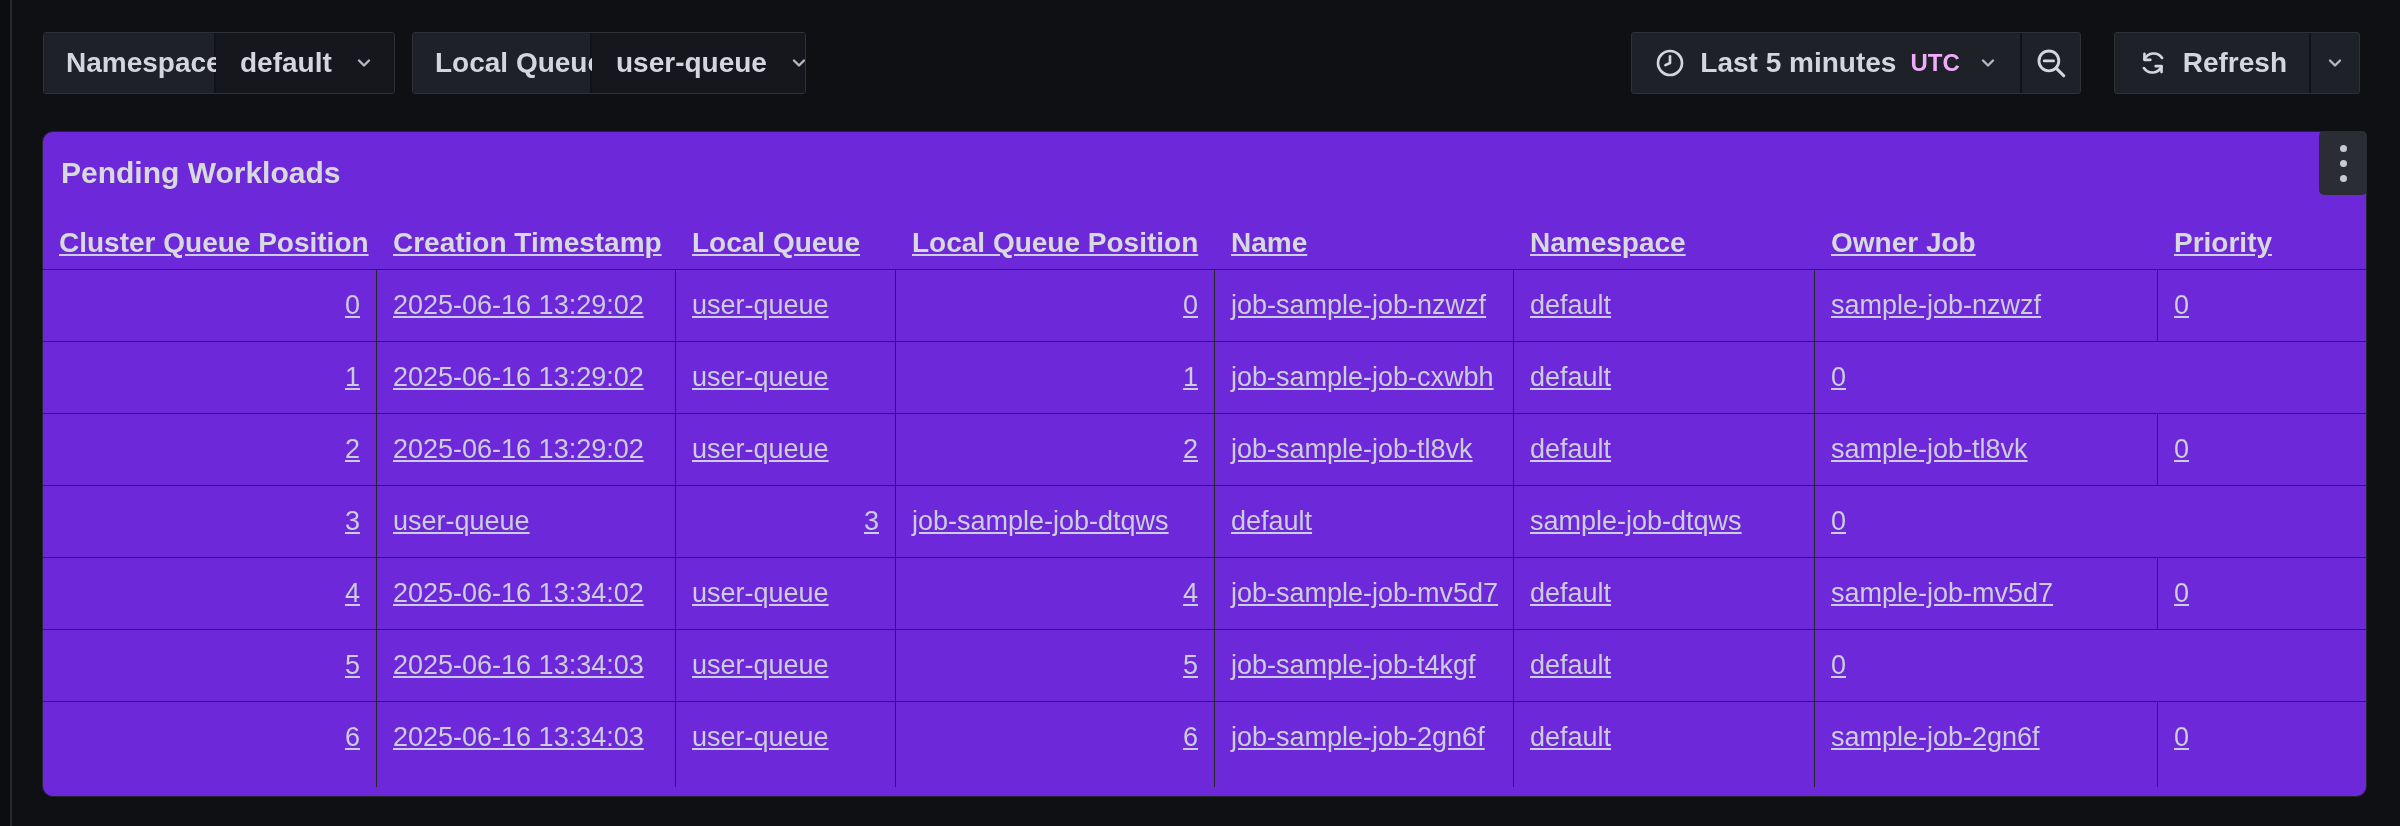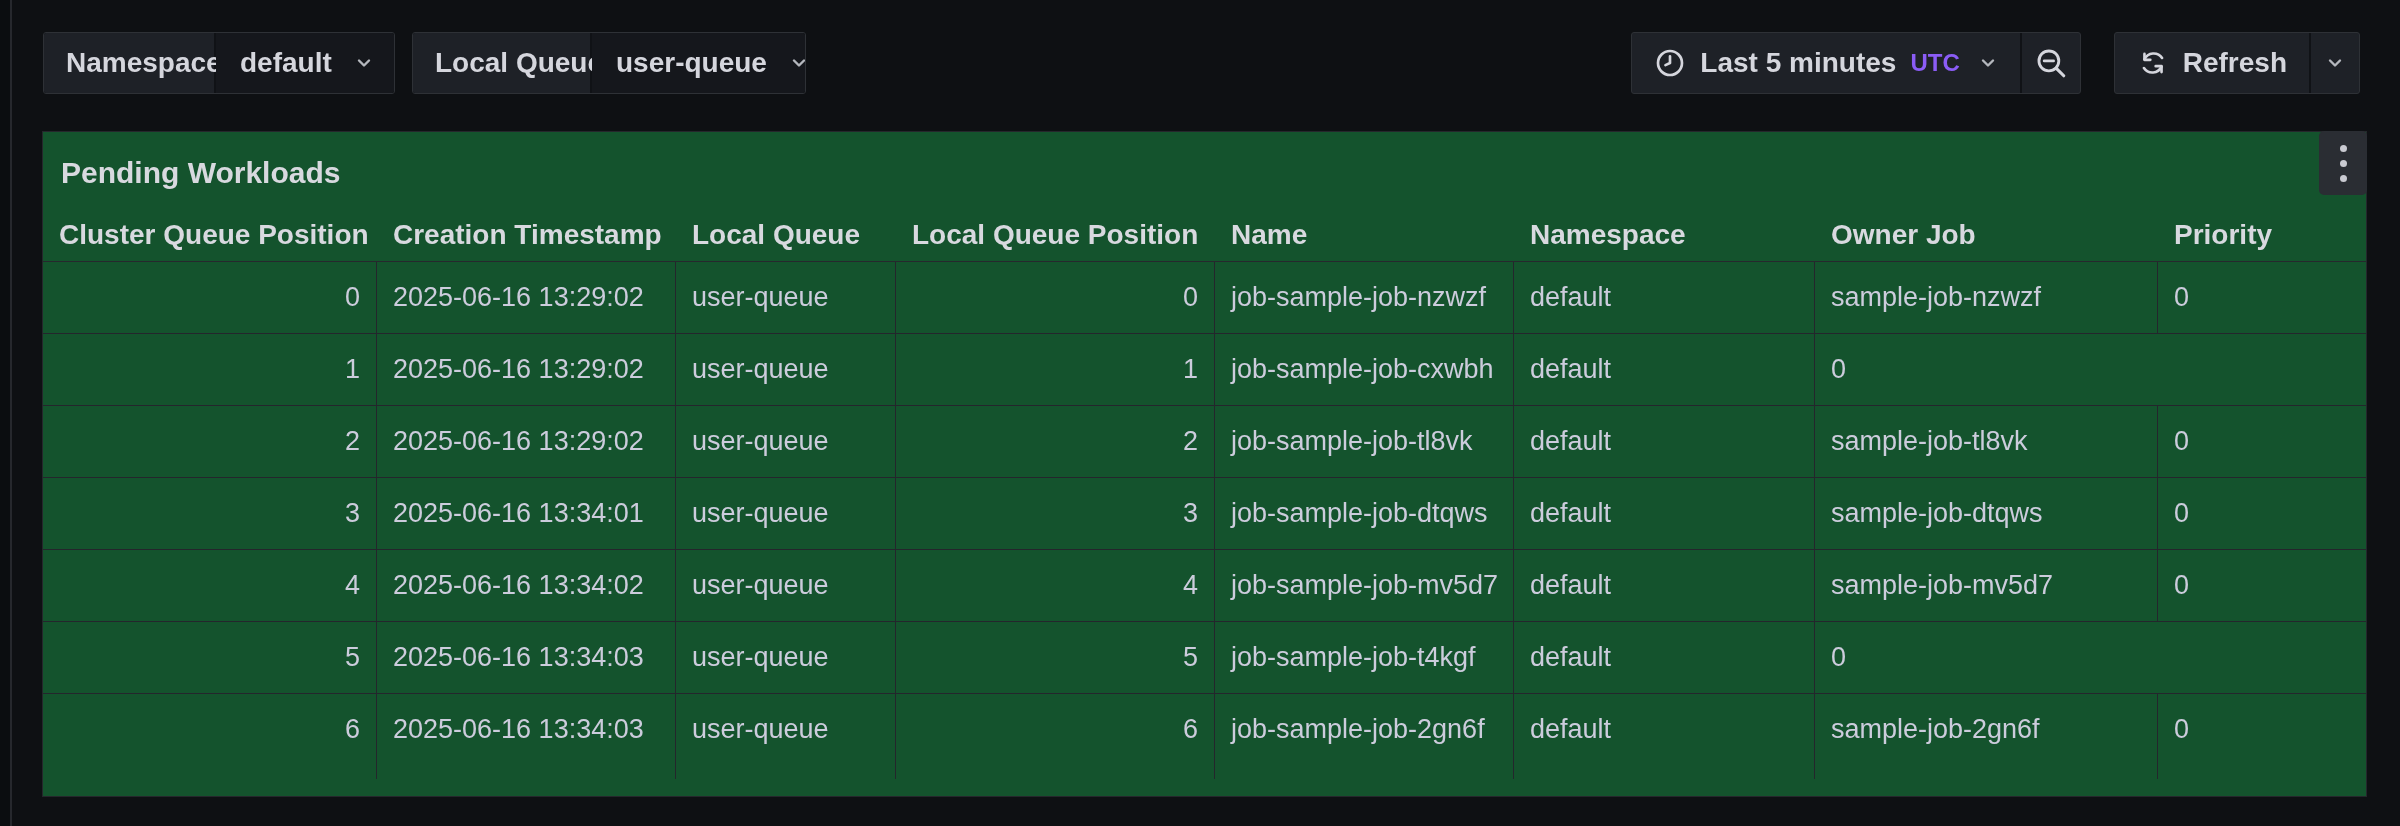--- a/index.html
+++ b/index.html
@@ -49,36 +49,36 @@
     font-size:28px; font-weight:600; font-family:inherit; cursor:pointer; white-space:nowrap;
   }
   .group-divider { width:2px; background:#101216; }
   .utc-badge { font-size:24px; font-weight:700; }
   .icon { display:block; }
   .chev { margin-left:4px; }
 
   
   .panel {
     position:absolute; left:42px; top:131px; width:2325px; height:666px;
-    background:#14532d; border:1px solid #25272c; border-radius:0;
+    background:#6d28d9; border:1px solid #25272c; border-radius:11px;
   }
   .panel-header { position:relative; height:84px; }
   .panel-title {
     position:absolute; left:18px; top:24px;
     font-size:30px; font-weight:600; color:#d8d9df; white-space:nowrap;
   }
   .kebab-btn {
     position:absolute; top:-1px; right:-1px; width:48px; height:64px;
     background:#2a2d33; border:none; border-radius:5px; cursor:pointer;
     display:flex; flex-direction:column; align-items:center; justify-content:center; gap:8px;
   }
   .kebab-btn .dot { width:7px; height:7px; border-radius:50%; background:#c9cad1; }
 
   
-  .wl-table { position:absolute; left:0; top:76px; width:2323px; }
+  .wl-table { position:absolute; left:0; top:84px; width:2323px;text-decoration:underline; }
   .t-row {
     display:grid;
     grid-template-columns:334px 299px 220px 319px 299px 301px 343px 208px;
   }
   .th, .td {
     overflow:hidden; white-space:nowrap;
     padding:0 16px; display:flex; align-items:center;
   }
   .th {
     height:53px; font-size:28px; font-weight:600; color:#d8d9df; cursor:pointer;
@@ -121,21 +121,21 @@
 
   <div class="toolbar-right">
 
     <div class="btn-group">
       <button class="tb-btn">
         <svg class="icon" width="32" height="32" viewBox="0 0 24 24">
           <circle cx="12" cy="12" r="9" fill="none" stroke="#d5d6dd" stroke-width="2"></circle>
           <path d="M12 7v5l-3.4 1.6" fill="none" stroke="#d5d6dd" stroke-width="2" stroke-linecap="round" stroke-linejoin="round"></path>
         </svg>
         <span>Last 5 minutes</span>
-        <span class="utc-badge" style="color:#8b5cf6">UTC</span>
+        <span class="utc-badge" style="color:#f0abfc">UTC</span>
         <svg class="icon chev" width="20" height="20" viewBox="0 0 20 20">
             <path d="M5 7.5l5 5 5-5" fill="none" stroke="#b4b7bd" stroke-width="2.4" stroke-linecap="round" stroke-linejoin="round"></path>
           </svg>
       </button>
       <div class="group-divider"></div>
       <button class="tb-btn" style="padding:0 12px;">
         <svg class="icon" width="34" height="34" viewBox="0 0 24 24">
           <circle cx="10.5" cy="10.5" r="7" fill="none" stroke="#d5d6dd" stroke-width="2"></circle>
           <line x1="7.2" y1="10.5" x2="13.8" y2="10.5" stroke="#d5d6dd" stroke-width="2" stroke-linecap="round"></line>
           <line x1="15.6" y1="15.6" x2="21" y2="21" stroke="#d5d6dd" stroke-width="2.2" stroke-linecap="round"></line>
@@ -210,21 +210,20 @@
           <div class="td">2025-06-16 13:29:02</div>
           <div class="td">user-queue</div>
           <div class="td num">2</div>
           <div class="td">job-sample-job-tl8vk</div>
           <div class="td">default</div>
           <div class="td">sample-job-tl8vk</div>
           <div class="td">0</div>
         </div>
         <div class="t-row body">
           <div class="td num">3</div>
-          <div class="td">2025-06-16 13:34:01</div>
           <div class="td">user-queue</div>
           <div class="td num">3</div>
           <div class="td">job-sample-job-dtqws</div>
           <div class="td">default</div>
           <div class="td">sample-job-dtqws</div>
           <div class="td">0</div>
         </div>
         <div class="t-row body">
           <div class="td num">4</div>
           <div class="td">2025-06-16 13:34:02</div>

